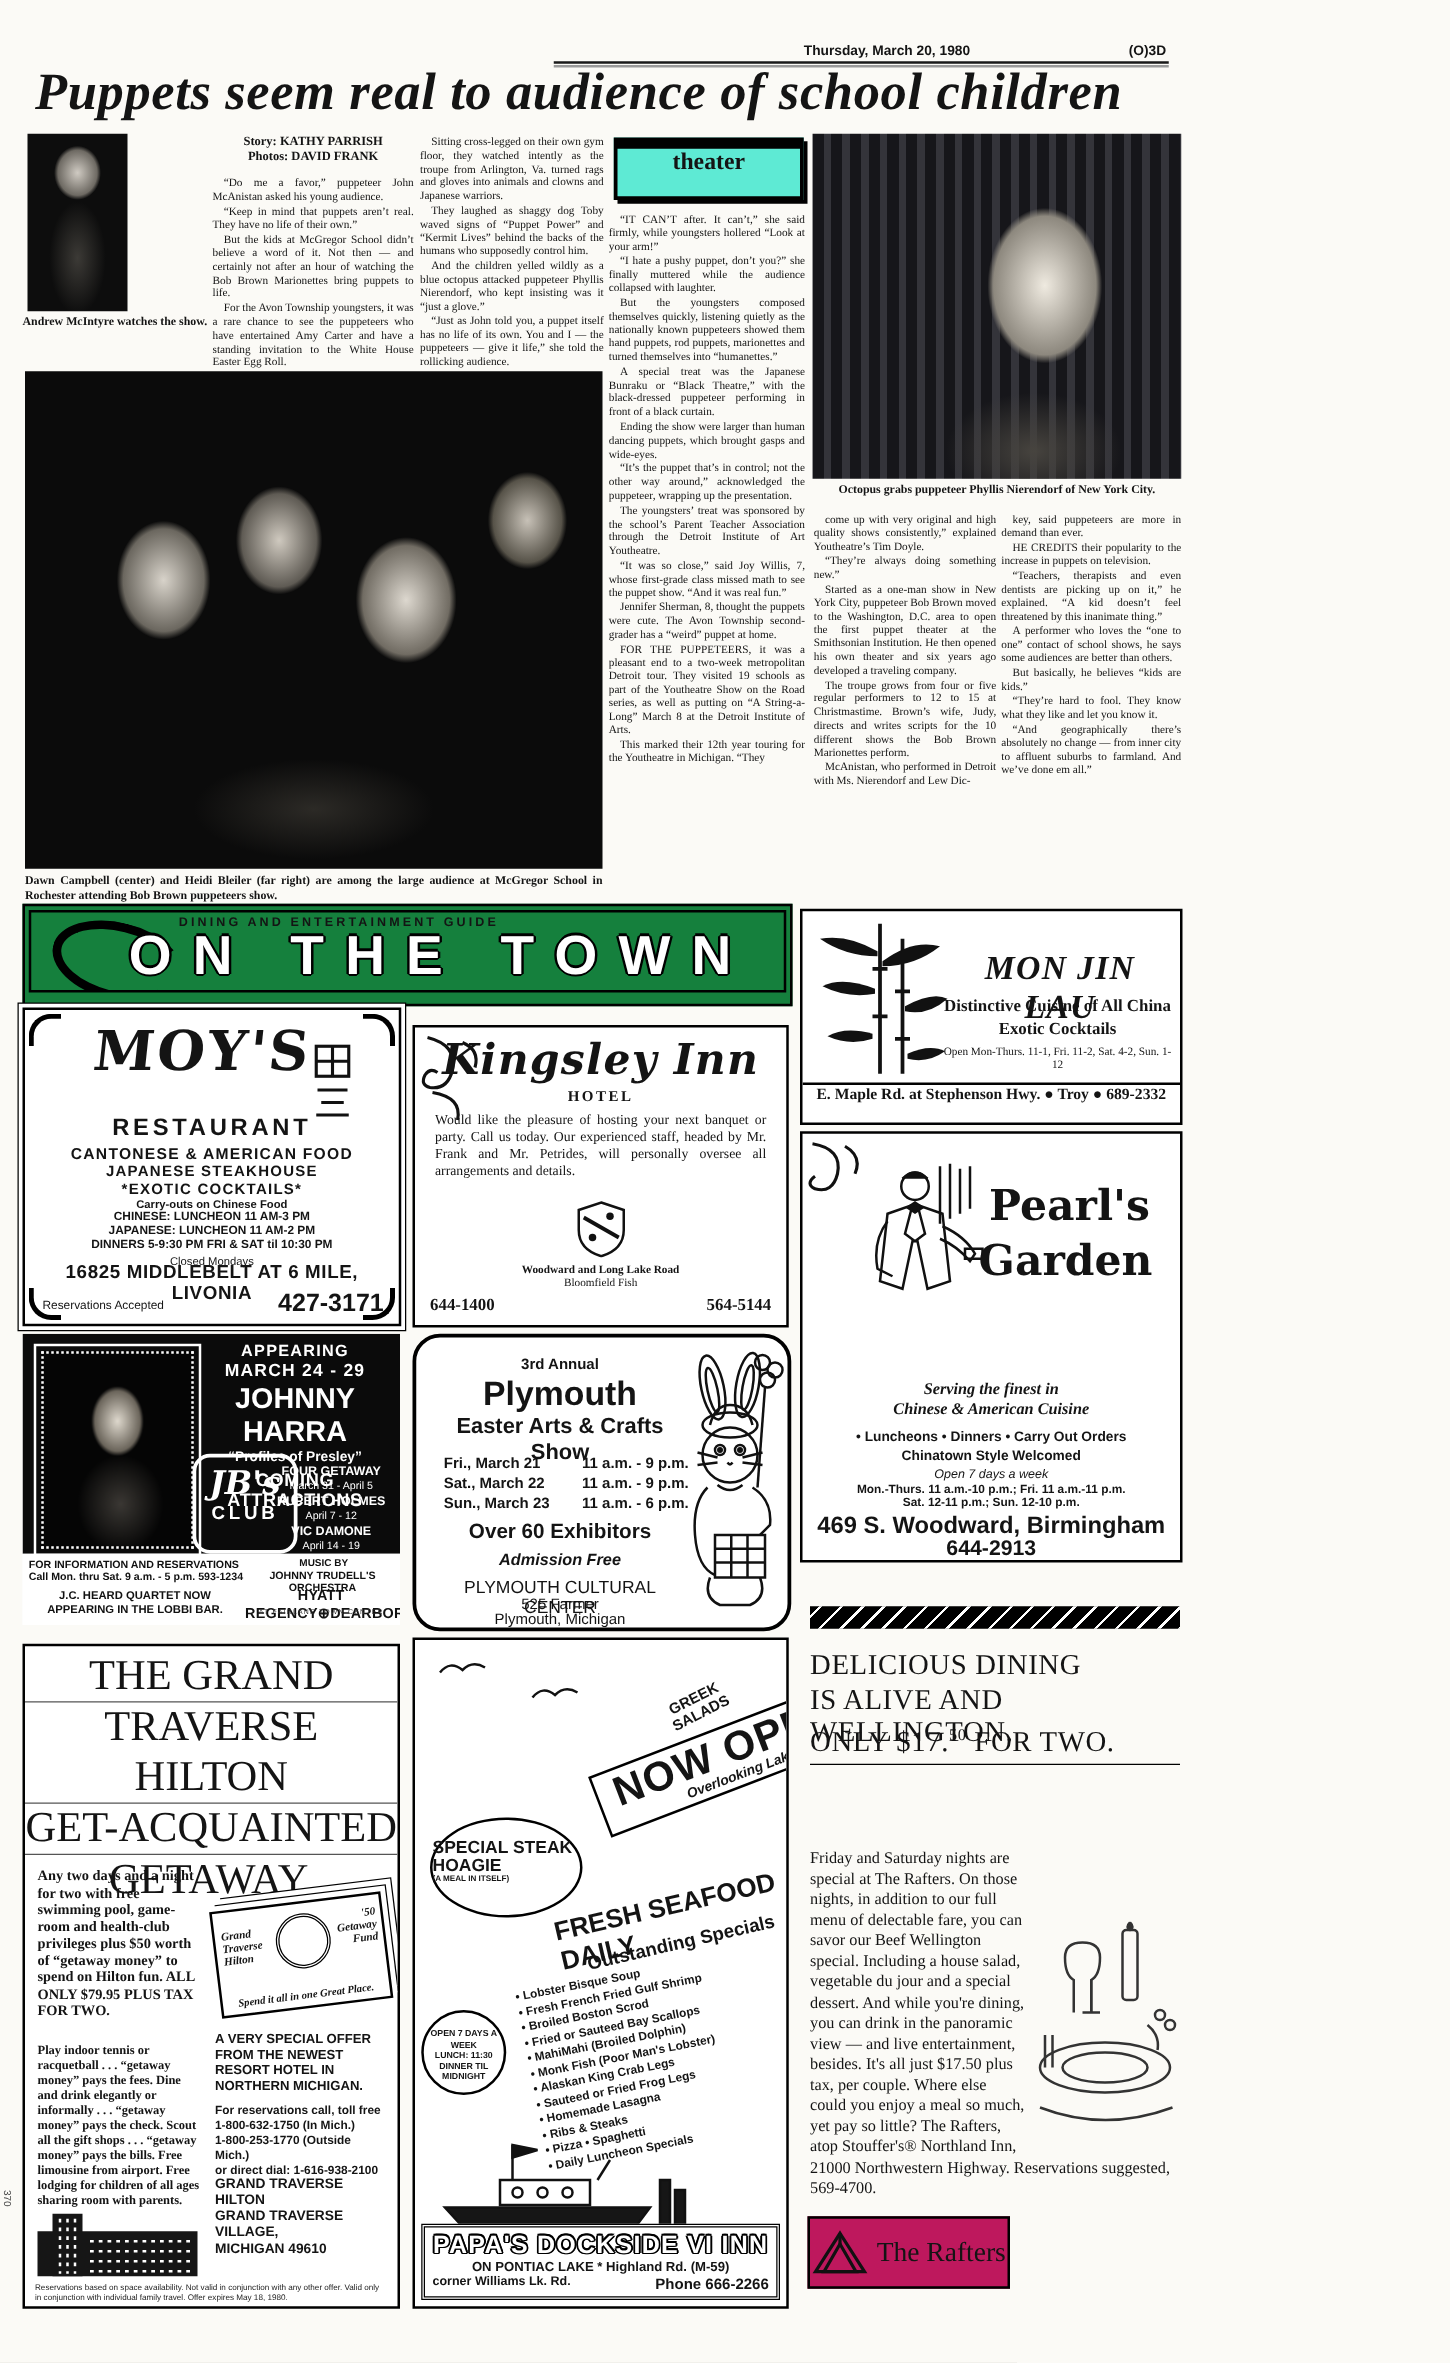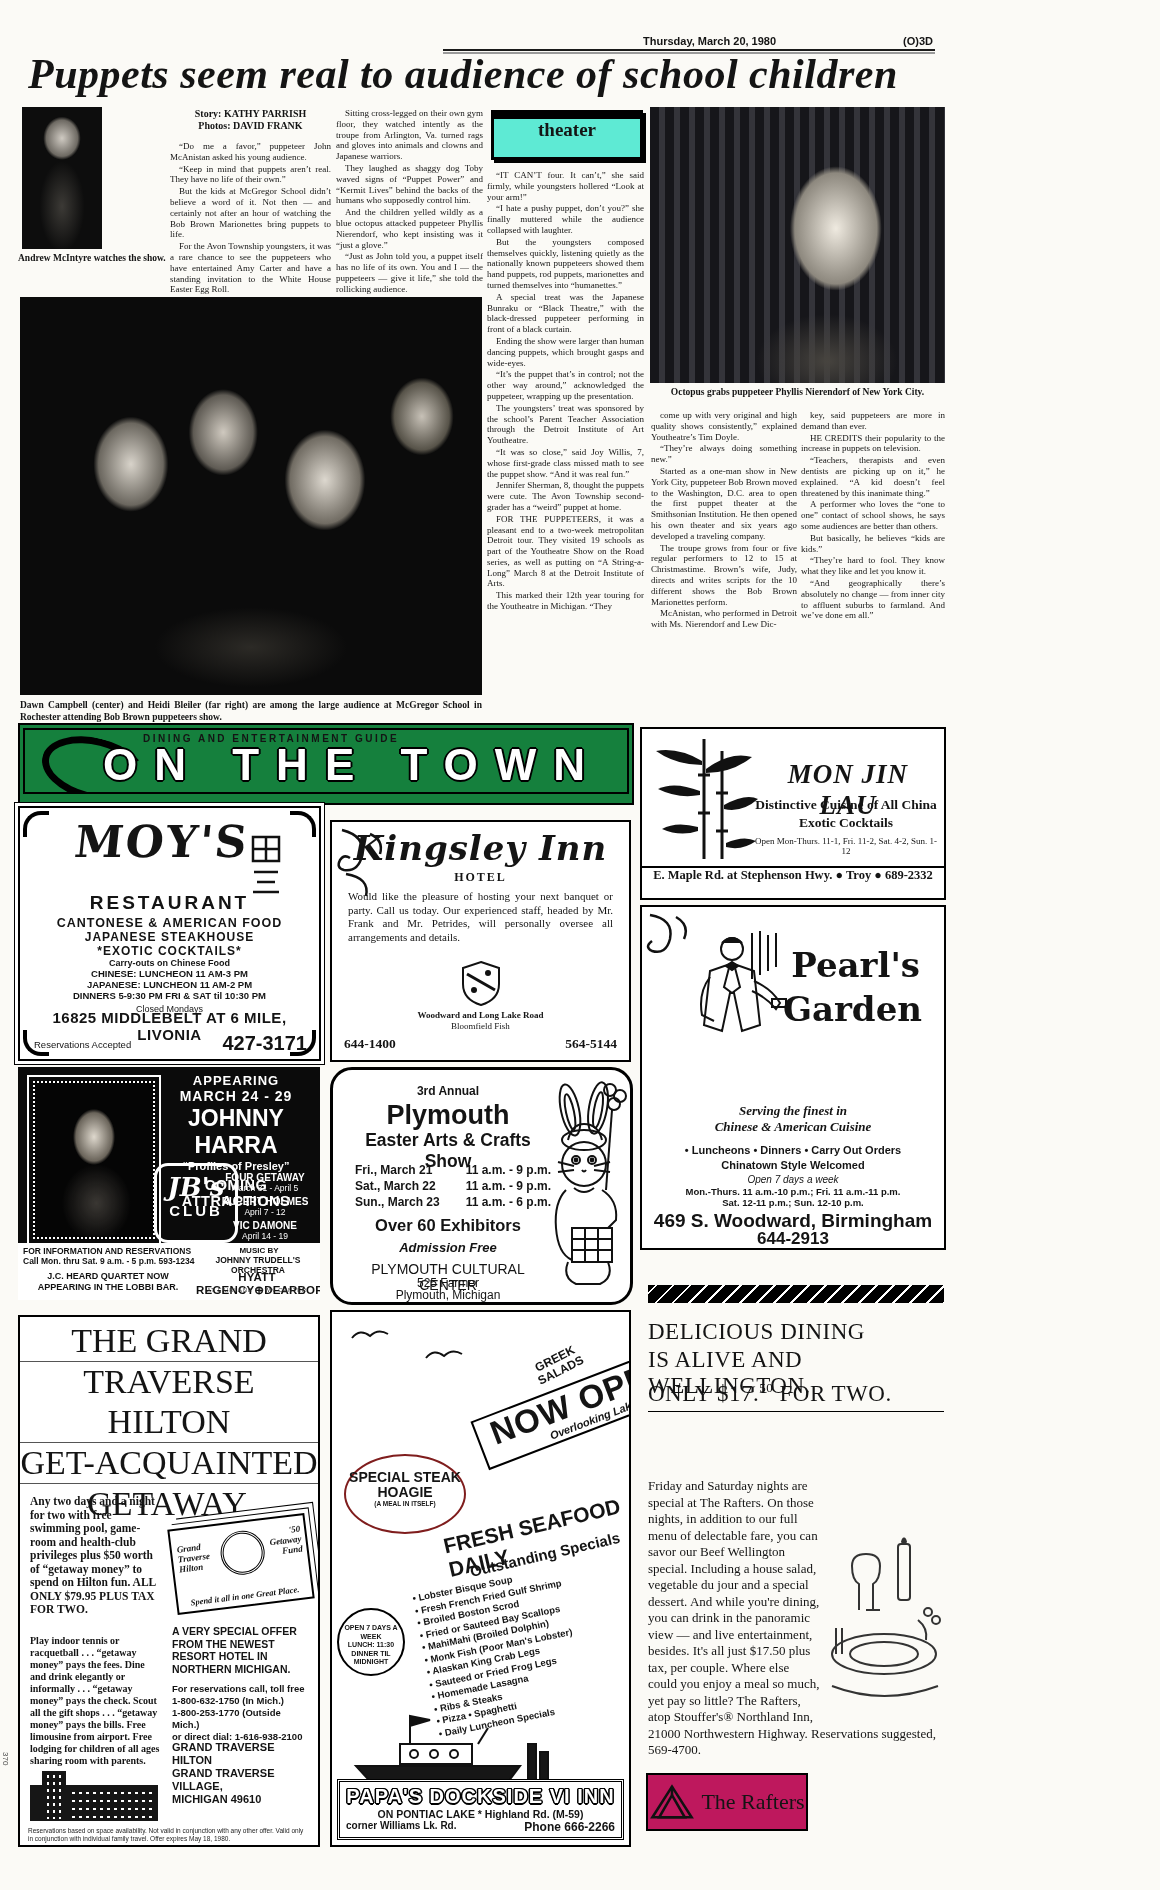--- a/index.html
+++ b/index.html
@@ -172,21 +172,21 @@
   .gt-res{position:absolute;left:152px;top:366px;width:138px;font:bold 9.5px/12px "Liberation Sans",sans-serif;}
   .gt-hotel{position:absolute;left:152px;top:424px;width:138px;font:bold 11px/13px "Liberation Sans",sans-serif;}
   .gt-building{position:absolute;left:6px;top:452px;}
   .gt-disc{position:absolute;left:8px;right:8px;bottom:3px;font:6.5px/7.5px "Liberation Sans",sans-serif;color:#222;}
   
   #ad-papas{left:330px;top:1310px;width:297px;height:533px;}
   .pp-greek{position:absolute;left:196px;top:40px;font:bold 12px "Liberation Sans",sans-serif;transform:rotate(-27deg);width:60px;text-align:center;line-height:13px;}
   .pp-banner{position:absolute;left:140px;top:66px;width:230px;transform:rotate(-21deg);border:2px solid #000;background:#fff;text-align:center;padding:2px 0;}
   .pp-now{font:bold 33px/32px "Liberation Sans",sans-serif;letter-spacing:1px;}
   .pp-lake{font:bold italic 11px "Liberation Sans",sans-serif;}
-  .pp-cloud{position:absolute;left:12px;top:142px;width:118px;height:76px;border:2px solid #7f1d1d;border-radius:50%;text-align:center;}
+  .pp-cloud{position:absolute;left:12px;top:142px;width:118px;height:76px;border:2px solid #000000;border-radius:50%;}
   .pp-sp1{font:bold 14px/15px "Liberation Sans",sans-serif;margin-top:14px;}
   .pp-sp2{font:bold 6.5px "Liberation Sans",sans-serif;}
   .pp-fresh{position:absolute;left:112px;top:200px;width:200px;font:bold 21px "Liberation Sans",sans-serif;transform:rotate(-13deg);}
   .pp-out{position:absolute;left:136px;top:232px;width:170px;font:bold 15px "Liberation Sans",sans-serif;transform:rotate(-13deg);}
   .pp-items{position:absolute;left:92px;top:260px;width:205px;transform:rotate(-11deg);
             font:bold 9.5px/12.5px "Liberation Sans",sans-serif;}
   .pp-badge{position:absolute;left:5px;top:296px;width:68px;height:68px;border:2px solid #000;border-radius:50%;
             text-align:center;font:bold 7px/8.5px "Liberation Sans",sans-serif;padding-top:14px;box-sizing:border-box;}
   .pp-boat{position:absolute;left:6px;top:396px;}
   .pp-info{position:absolute;left:5px;right:5px;bottom:5px;border:3px double #000;background:#fff;padding:3px 6px;}
@@ -241,21 +241,21 @@
     <p class="art">Sitting cross-legged on their own gym floor, they watched intently as the troupe from Arlington, Va. turned rags and gloves into animals and clowns and Japanese warriors.</p>
     <p class="art">They laughed as shaggy dog Toby waved signs of “Puppet Power” and “Kermit Lives” behind the backs of the humans who supposedly control him.</p>
     <p class="art">And the children yelled wildly as a blue octopus attacked puppeteer Phyllis Nierendorf, who kept insisting was it “just a glove.”</p>
     <p class="art">“Just as John told you, a puppet itself has no life of its own. You and I — the puppeteers — give it life,” she told the rollicking audience.</p>
   </div>
 
   <div id="col3">
     <div id="theater-box">
       <span>theater</span>
     </div>
-    <p class="art">“IT CAN’T four. It can’t,” she said firmly, while youngsters hollered “Look at your arm!”</p>
+    <p class="art">“IT CAN’T after. It can’t,” she said firmly, while youngsters hollered “Look at your arm!”</p>
     <p class="art">“I hate a pushy puppet, don’t you?” she finally muttered while the audience collapsed with laughter.</p>
     <p class="art">But the youngsters composed themselves quickly, listening quietly as the nationally known puppeteers showed them hand puppets, rod puppets, marionettes and turned themselves into “humanettes.”</p>
     <p class="art">A special treat was the Japanese Bunraku or “Black Theatre,” with the black-dressed puppeteer performing in front of a black curtain.</p>
     <p class="art">Ending the show were larger than human dancing puppets, which brought gasps and wide-eyes.</p>
     <p class="art">“It’s the puppet that’s in control; not the other way around,” acknowledged the puppeteer, wrapping up the presentation.</p>
     <p class="art">The youngsters’ treat was sponsored by the school’s Parent Teacher Association through the Detroit Institute of Art Youtheatre.</p>
     <p class="art">“It was so close,” said Joy Willis, 7, whose first-grade class missed math to see the puppet show. “And it was real fun.”</p>
     <p class="art">Jennifer Sherman, 8, thought the puppets were cute. The Avon Township second-grader has a “weird” puppet at home.</p>
     <p class="art">FOR THE PUPPETEERS, it was a pleasant end to a two-week metropolitan Detroit tour. They visited 19 schools as part of the Youtheatre Show on the Road series, as well as putting on “A String-a-Long” March 8 at the Detroit Institute of Arts.</p>
     <p class="art">This marked their 12th year touring for the Youtheatre in Michigan. “They</p>

